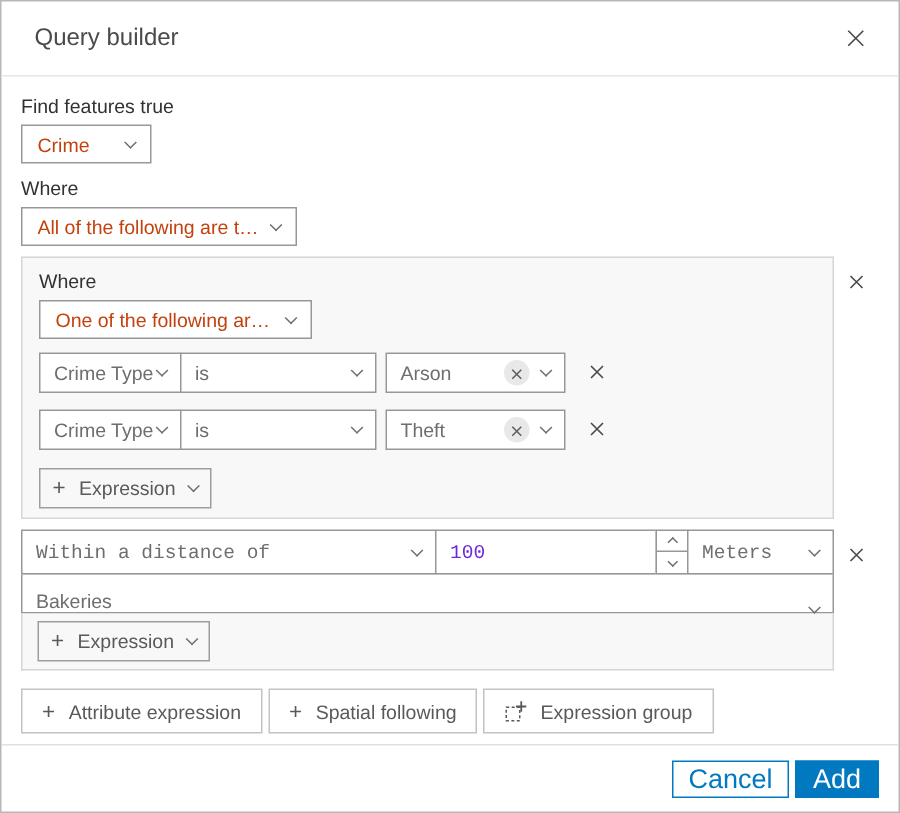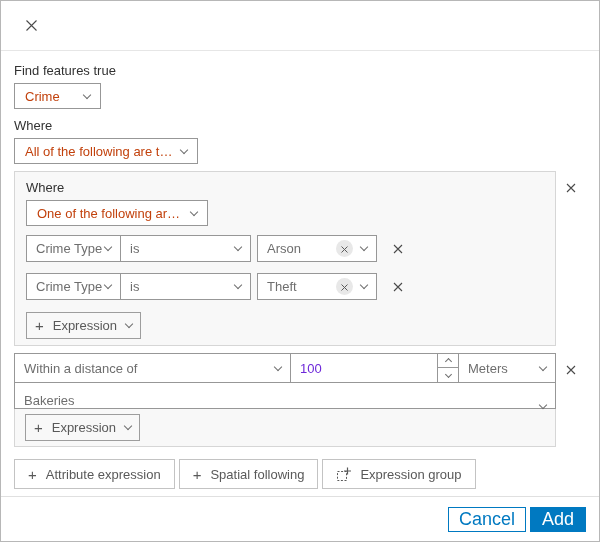--- a/index.html
+++ b/index.html
@@ -25,41 +25,41 @@
     transform:rotate(45deg);flex:0 0 auto;margin-left:8px;margin-top:-3px;}
   .chev.up{transform:rotate(-135deg);margin-top:3px;}
   .w-layer{width:87px;}
   .w-match{width:184px;}
   .w-match2{width:182px;}
   
   .grp-wrap{display:flex;align-items:flex-start;margin-top:7px;}
   .grp-x{width:30px;height:26px;margin-top:4px;}
   
   .grp1{flex:1 1 auto;background:#f8f8f8;border:1px solid #d6d6d6;padding:8px 11px 6px 11px;}
-  .erow{display:flex;align-items:flex-end;}
+  .erow{display:flex;align-items:flex-start;}
   .erow.r1{margin-top:9px;}
   .erow.r2{margin-top:11px;}
   .cell{height:27px;border:1px solid #979797;background:#fff;display:flex;align-items:center;
     padding:0 9px;color:#6e6e6e;white-space:nowrap;}
   .cell .chev{margin-left:auto;}
   .cell.field{width:95px;}
   .cell.op{width:131px;margin-left:-1px;}
   .cell.val{width:120px;margin-left:6px;}
   .cell.val .chip{margin-left:auto;}
   .cell.val .chev{margin-left:0;}
   .chip{width:17px;height:17px;border-radius:50%;background:#e8e8e8;display:flex;align-items:center;
     justify-content:center;margin-right:8px;cursor:pointer;border:none;padding:0;}
   .row-x{margin-left:8px;width:26px;height:26px;}
   .addexp{margin-top:12px;height:27px;width:115px;border:1px solid #9d9d9d;background:transparent;
     display:flex;align-items:center;justify-content:center;gap:9px;color:#595959;font-size:13px;
     cursor:pointer;padding:0;font-family:inherit;}
   .plus{font-size:15px;color:#595959;line-height:1;}
   
   .grp2{flex:1 1 auto;}
-  .rowA{display:flex;}
+  .rowA{display:flex;font-family:Liberation Mono, monospace;}
   .rowA .cell{height:30px;}
   .cell.spatial{flex:1 1 auto;}
   .cell.num{width:148px;margin-left:-1px;padding:0;}
   .cell.num input{border:none;outline:none;width:100%;height:100%;padding:0 9px;font:inherit;color:#6d28d9;background:transparent;}
   .spinner{width:22px;margin-left:-1px;border:1px solid #979797;background:#fff;display:flex;
     flex-direction:column;height:30px;}
   .spinner .half{flex:1 1 50%;display:flex;align-items:center;justify-content:center;cursor:pointer;}
   .spinner .half.up{border-bottom:1px solid #979797;}
   .spinner .chev{margin:0;width:5px;height:5px;}
   .spinner .chev.up{margin-top:2px;}
@@ -80,20 +80,21 @@
   .btn{height:25px;font-size:18px;font-family:inherit;cursor:pointer;display:flex;align-items:center;justify-content:center;}
   .btn-cancel{min-width:52px;padding:0 10px;background:#fff;border:1px solid #0079c1;color:#0079c1;}
   .btn-add{min-width:42px;padding:0 11px;background:#0079c1;border:1px solid #0079c1;color:#fff;}
 </style>
 </head>
 <body>
 
 <div class="dialog">
 
   <div class="header">
+    <div class="title">Query builder</div>
     <button class="iconbtn">
       <span>
         <svg width="13" height="13" viewBox="0 0 13 13">
             <path d="M1.5 1.5l10 10M11.5 1.5l-10 10" stroke="#4a4a4a" stroke-width="1.1" fill="none"></path>
           </svg>
       </span>
     </button>
   </div>
 
   <div class="body">

